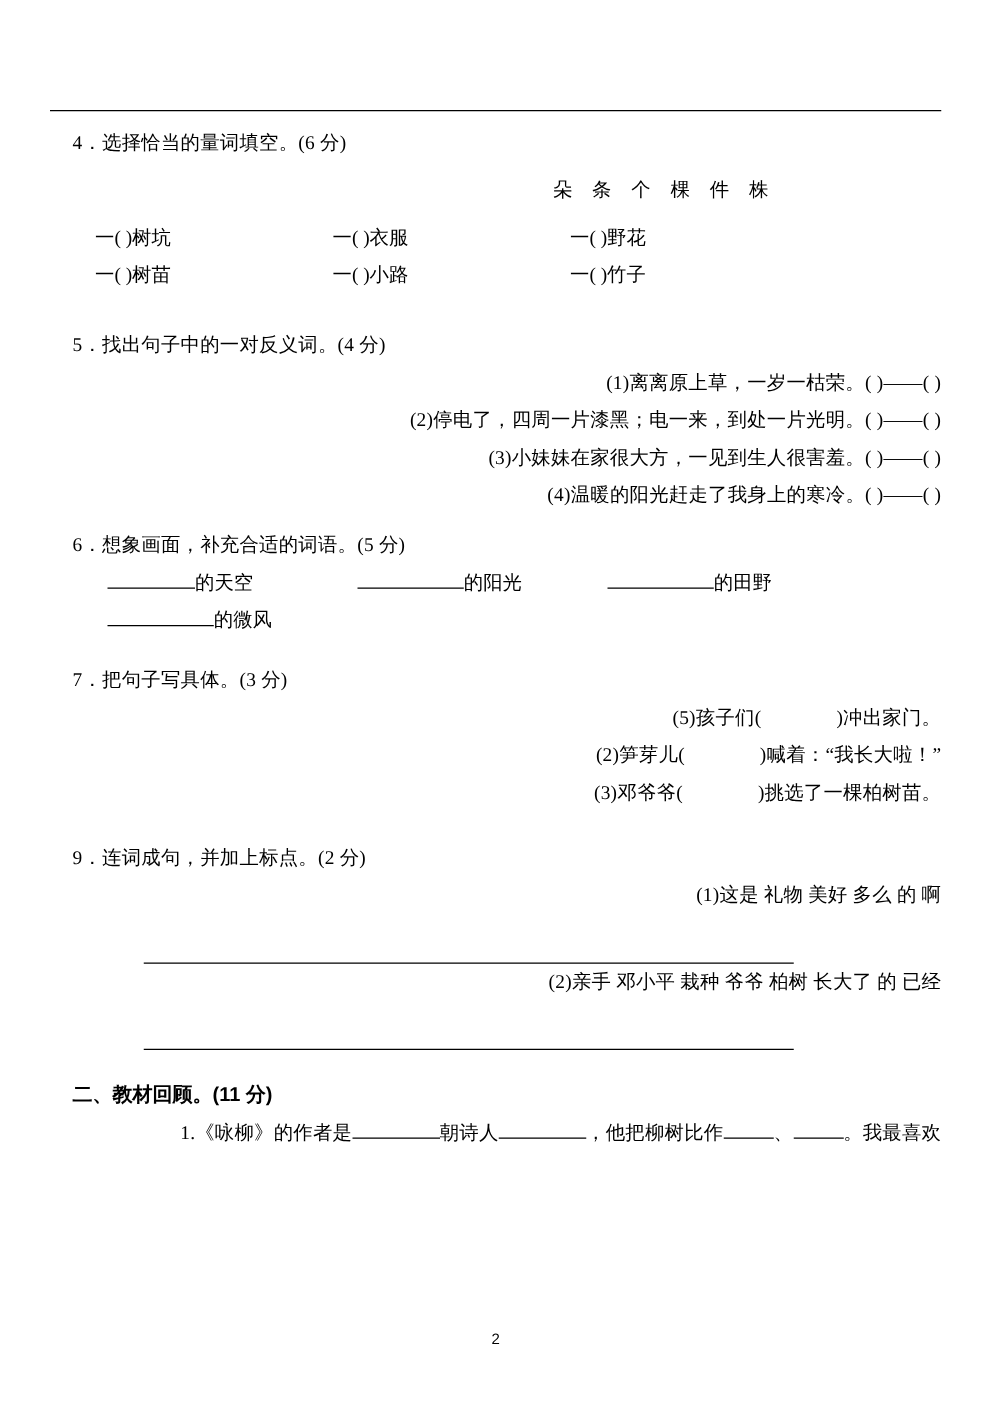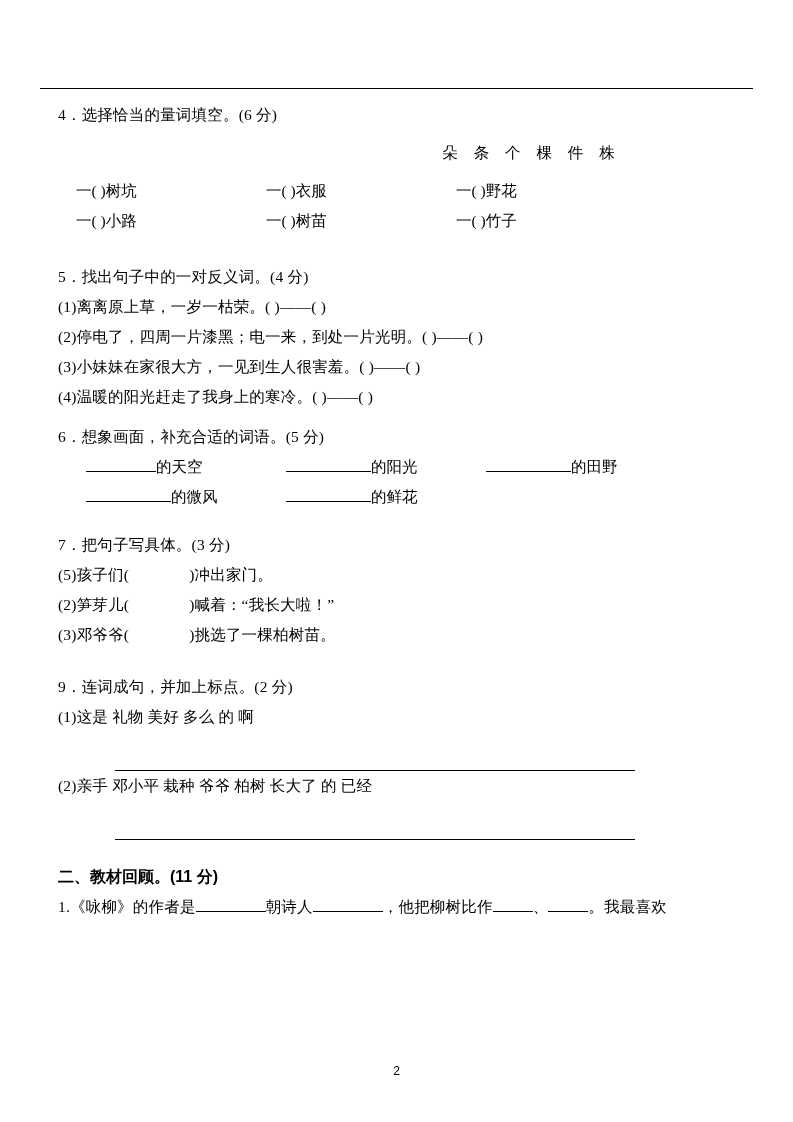--- a/index.html
+++ b/index.html
@@ -42,21 +42,21 @@
     font-size: 15.5px;
     line-height: 30px;
     margin-left: 18px;
     letter-spacing: 0.2px;
   }
   .line {
     font-size: 15.5px;
     line-height: 30px;
     letter-spacing: 0.2px;
   }
-  .indent-1 { margin-left: 18px; }
+  .indent-1 { margin-left: 18px; text-align: right; }
   .indent-3 { margin-left: 55px; }
   .wordbank {
     font-size: 15.5px;
     line-height: 30px;
     margin-left: 270px;
     letter-spacing: 6px;
     text-align: center;
   }
   .row-3 {
     display: flex;
@@ -117,22 +117,22 @@
       <div class="q-title">4．选择恰当的量词填空。(6 分)</div>
       <div class="gap-8"></div>
       <div class="wordbank">朵 条 个 棵 件 株</div>
       <div class="gap-8"></div>
       <div class="row-3">
         <div>一(    )树坑</div>
         <div>一(    )衣服</div>
         <div>一(    )野花</div>
       </div>
       <div class="row-3">
+        <div>一(    )树苗</div>
         <div>一(    )小路</div>
-        <div>一(    )树苗</div>
         <div>一(    )竹子</div>
       </div>
     </div>
 
     <div class="gap-24"></div>
 
     <div class="q">
       <div class="q-title">5．找出句子中的一对反义词。(4 分)</div>
       <div class="line indent-1">(1)离离原上草，一岁一枯荣。(        )——(        )</div>
       <div class="line indent-1">(2)停电了，四周一片漆黑；电一来，到处一片光明。(        )——(        )</div>
@@ -144,21 +144,20 @@
 
     <div class="q">
       <div class="q-title">6．想象画面，补充合适的词语。(5 分)</div>
       <div class="fill-row">
         <div><span class="u-m"></span><span>的天空</span></div>
         <div><span class="u-l"></span><span>的阳光</span></div>
         <div><span class="u-l"></span><span>的田野</span></div>
       </div>
       <div class="fill-row">
         <div><span class="u-l"></span><span>的微风</span></div>
-        <div><span class="u-l"></span><span>的鲜花</span></div>
       </div>
     </div>
 
     <div class="gap-16"></div>
 
     <div class="q">
       <div class="q-title">7．把句子写具体。(3 分)</div>
       <div class="line indent-1">
         <span>(5)孩子们(</span><span style="display:inline-block;width:60px;"></span><span>)冲出家门。</span>
       </div>

